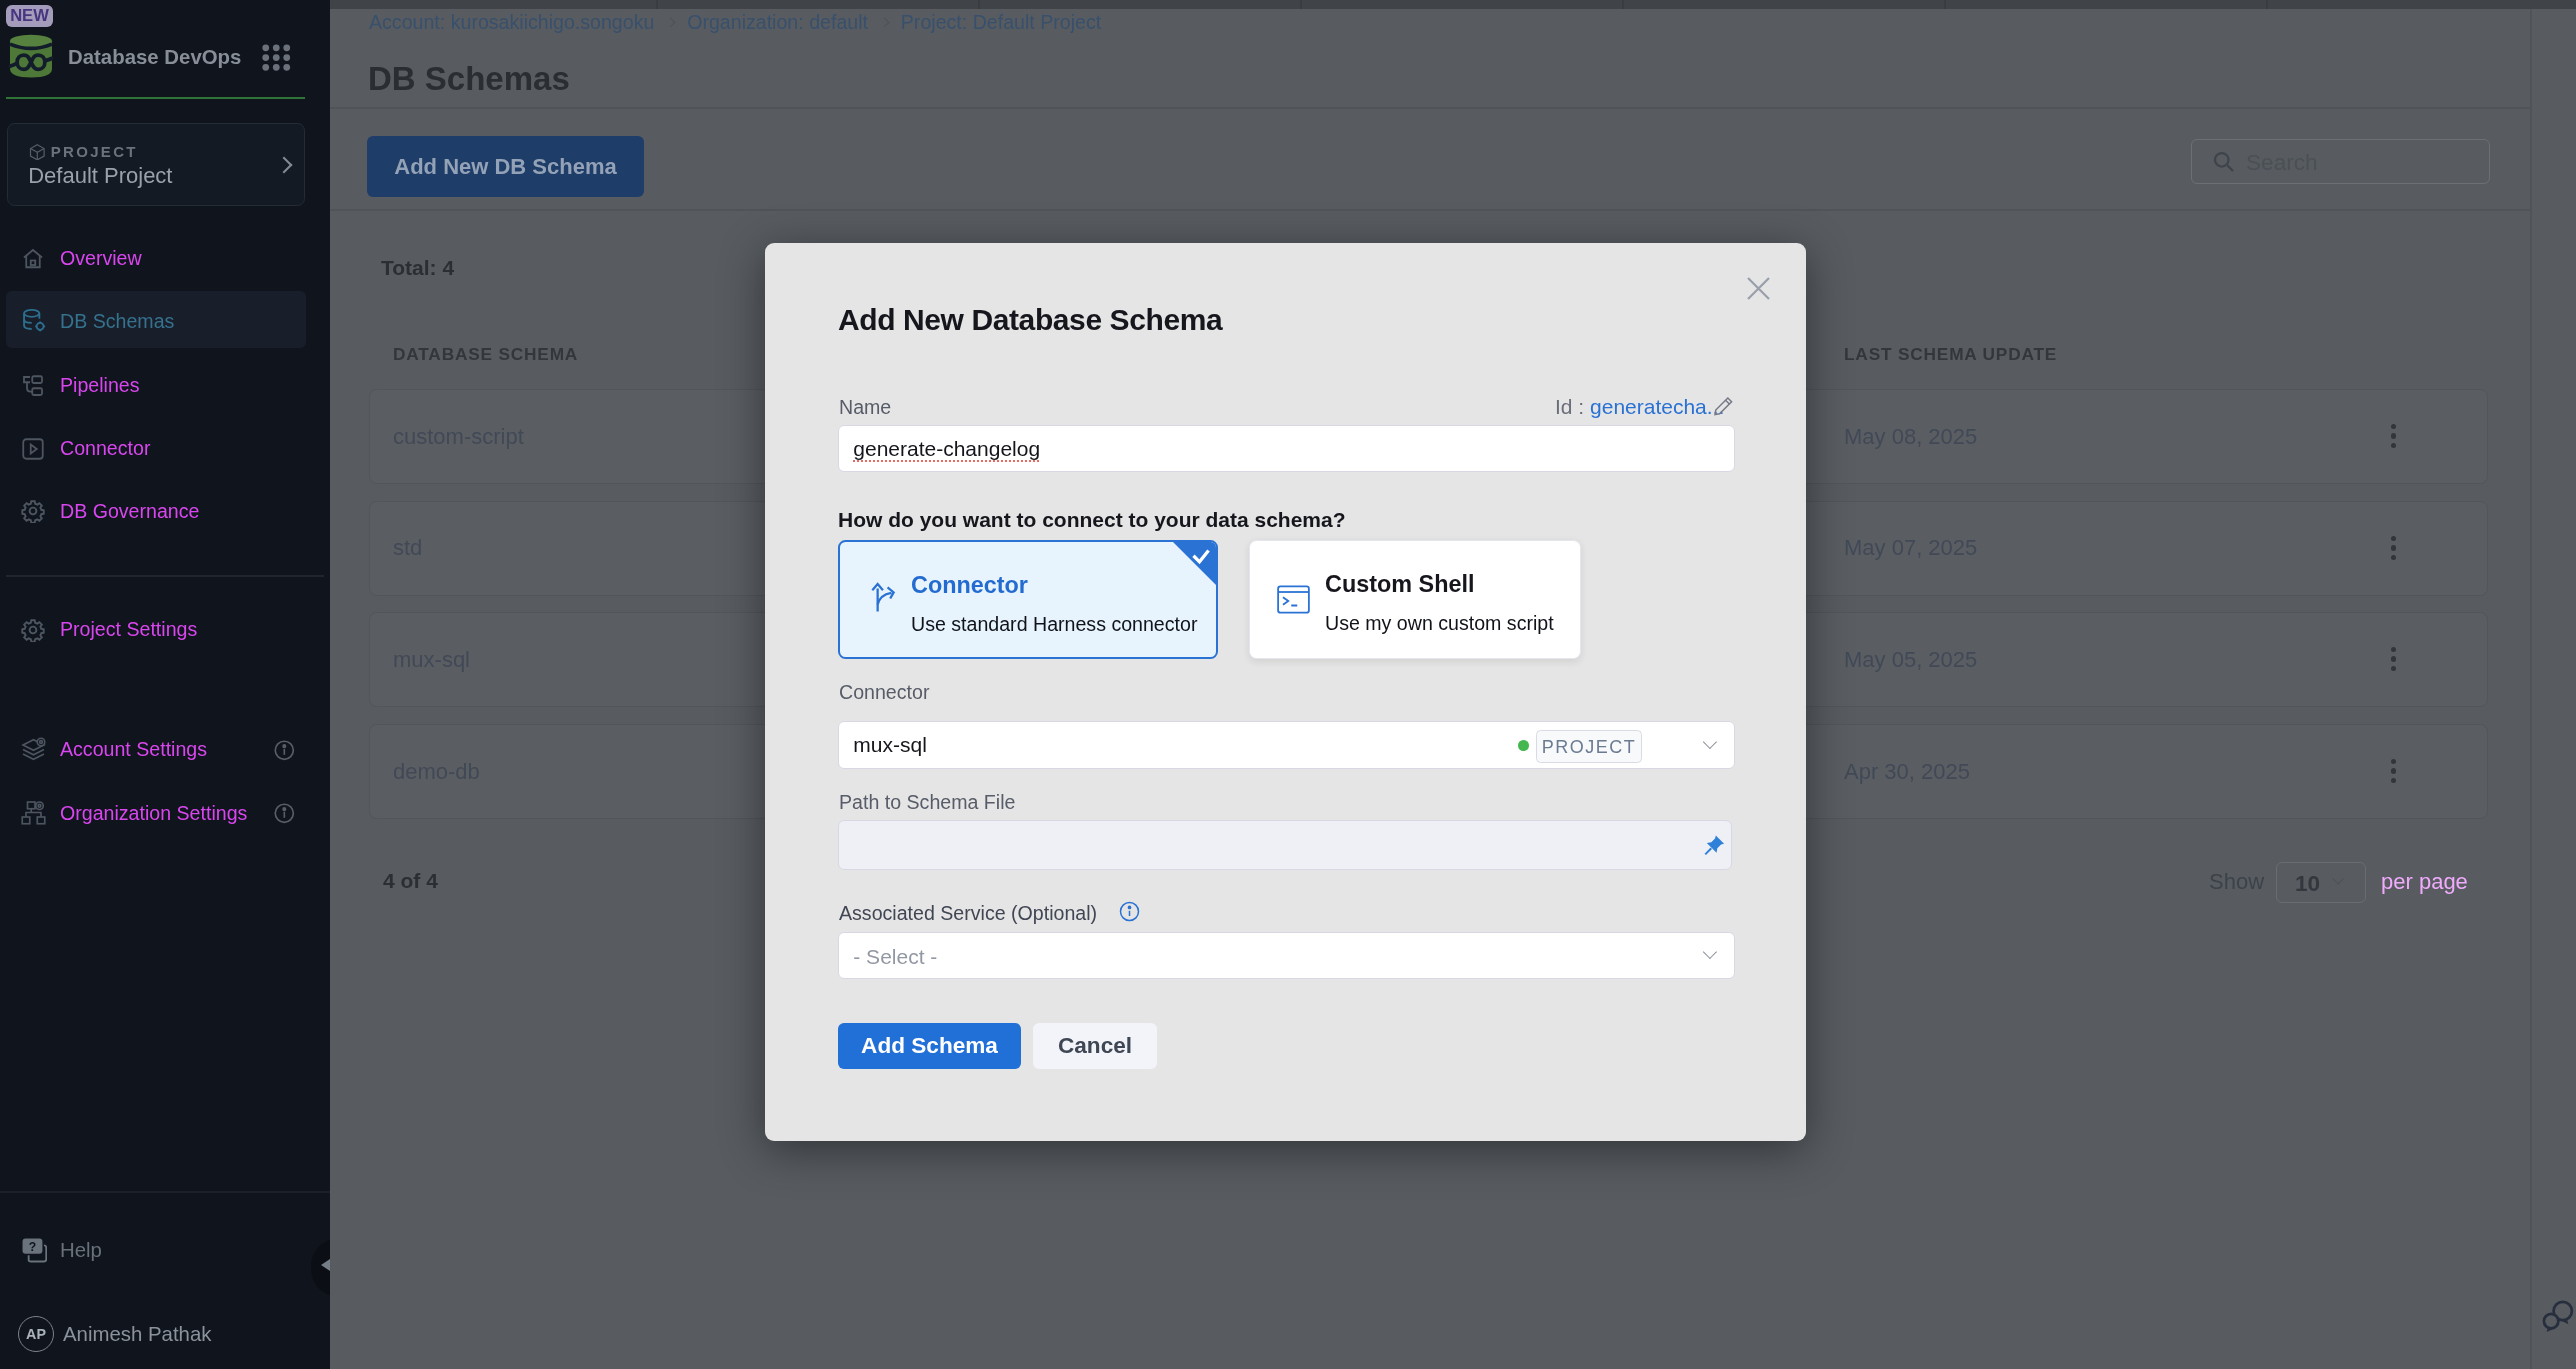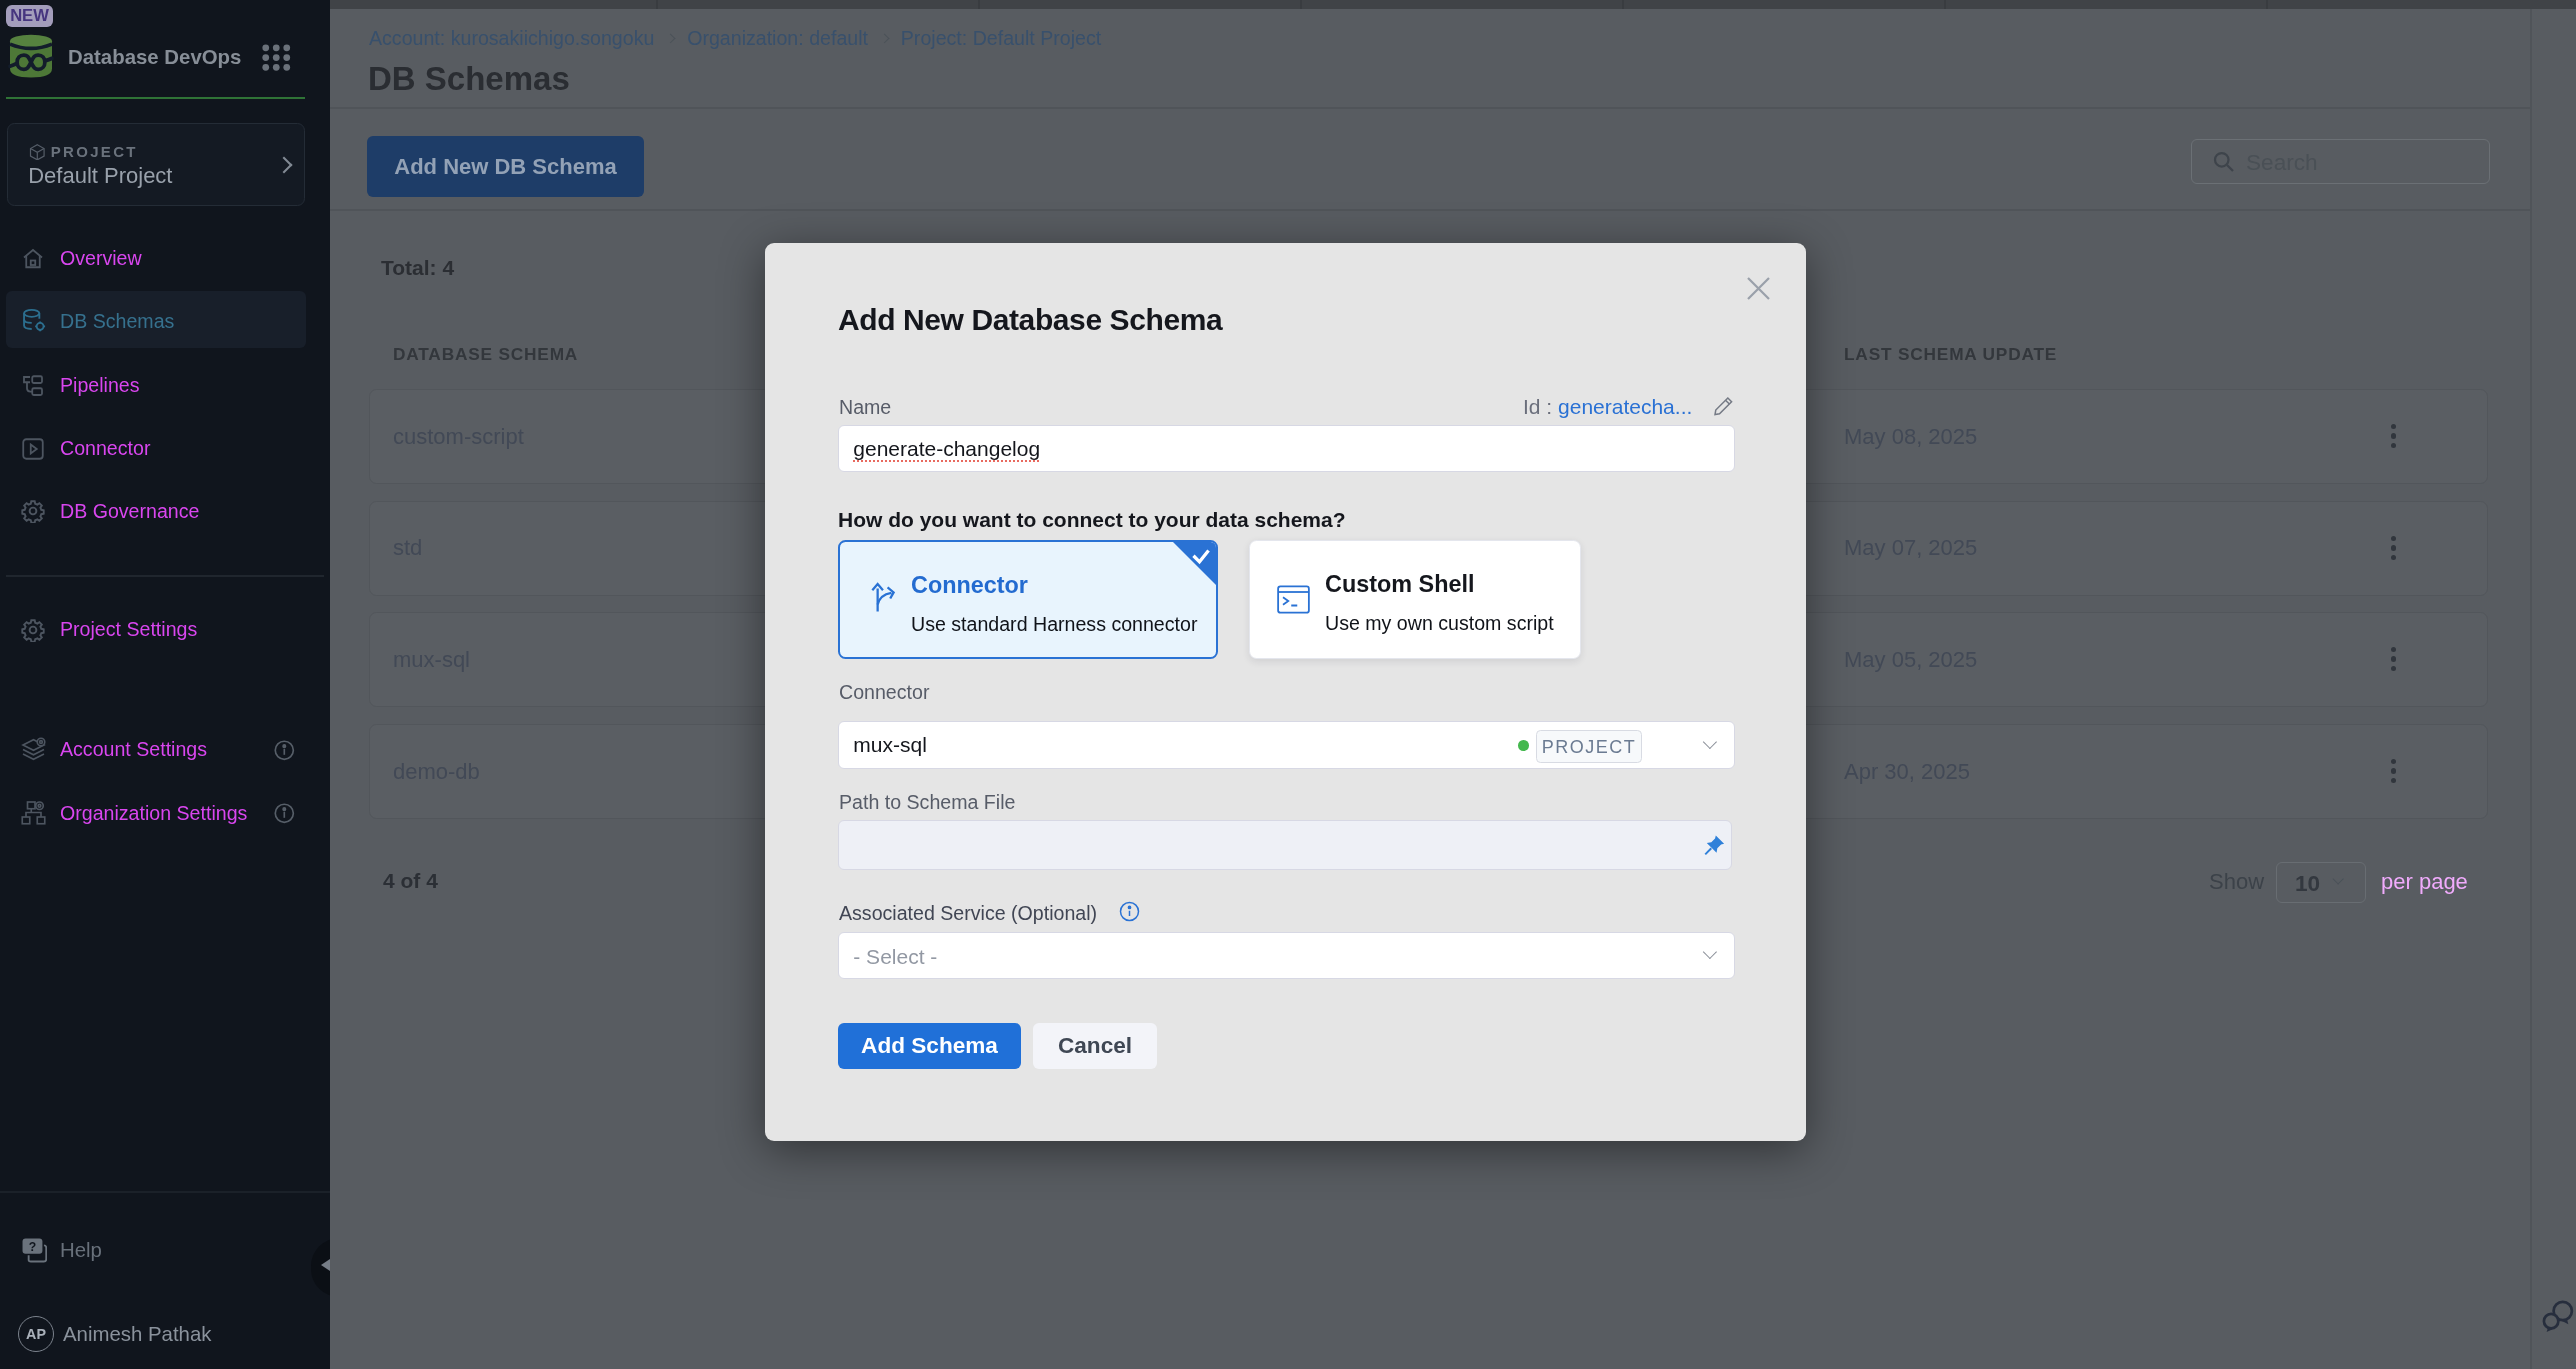--- a/index.html
+++ b/index.html
@@ -151,21 +151,21 @@
     <div class="ab" style="left:60px;top:1239px;font-size:20.4px;color:#68707a;">Help</div>
 
     <div class="ab" style="left:311px;top:1238px;width:56px;height:59px;background:#0b0f15;border-radius:29px;"></div>
     <div class="ab" style="left:321px;top:1259px;width:0;height:0;border-top:6.8px solid transparent;border-bottom:6.8px solid transparent;border-right:9px solid #767d87;"></div>
 
     <div class="ab" style="left:18px;top:1316px;width:36px;height:36px;border-radius:50%;border:1.5px solid #7b828c;color:#aab1ba;font-size:14.3px;font-weight:bold;text-align:center;line-height:35px;">AP</div>
     <div class="ab" style="left:63px;top:1323px;font-size:20.4px;color:#8a929c;">Animesh Pathak</div>
   </div>
   <div class="ab" id="main">
 
-    <div class="ab" style="left:39px;top:18px;display:flex;align-items:center;gap:13px;font-size:19.6px;color:#38506c;">
+    <div class="ab" style="left:39px;top:2px;display:flex;align-items:center;gap:13px;font-size:19.6px;color:#38506c;">
       <span>Account: kurosakiichigo.songoku</span>
       <span class="chev" style="width:6.8px;height:6.8px;transform:rotate(-45deg);border-width:1.9px;border-color:#4a5158;"></span>
       <span>Organization: default</span>
       <span class="chev" style="width:6.8px;height:6.8px;transform:rotate(-45deg);border-width:1.9px;border-color:#4a5158;"></span>
       <span>Project: Default Project</span>
     </div>
     <div class="ab" style="left:38px;top:51px;font-size:33px;font-weight:bold;color:#2a2d32;">DB Schemas</div>
     <div class="hline ab" style="left:0;top:98px;width:2200px;"></div>
 
     <div class="ab" style="left:37px;top:127px;width:277px;height:61px;background:#1e3d68;border-radius:6px;color:#93a2b6;font-weight:bold;font-size:22px;text-align:center;line-height:61px;">Add New DB Schema</div>
@@ -232,21 +232,21 @@
       <path d="M9.5 37.5 L7.5 44 L15.5 40.2 Z" fill="#272e3d" stroke="none"></path>
     </svg>
   </div>
   <div class="ab" id="modal">
     <svg class="ab" style="left:980px;top:32px" width="27" height="27" viewBox="0 0 36 36" stroke="#9aa0aa" stroke-width="3" fill="none">
       <path d="M4 4 L32 32 M32 4 L4 32"></path>
     </svg>
     <div class="ab" style="left:73px;top:60px;font-size:30px;font-weight:bold;color:#15171d;letter-spacing:-0.4px;">Add New Database Schema</div>
 
     <div class="mlabel ab" style="left:74px;top:153px;">Name</div>
-    <div class="ab" style="left:758px;top:152px;font-size:21px;color:#6a6e7b;">Id : <span style="color:#2a71d4;">generatecha...</span></div>
+    <div class="ab" style="left:790px;top:152px;font-size:21px;color:#6a6e7b;">Id : <span style="color:#2a71d4;">generatecha...</span></div>
     <svg class="ab" style="left:947px;top:152px" width="22.6" height="22.6" viewBox="0 0 30 30" fill="none" stroke="#757a85" stroke-width="2">
       <path d="M21 4 L26 9 L10 25 L4 26 L5 20 Z"></path>
         <path d="M18 7 L23 12"></path>
     </svg>
     <div class="minput ab" style="left:73px;top:182px;width:897px;height:47px;">
       <div class="mtext ab" style="left:14.3px;top:10.6px;text-decoration:underline dotted #e86a60 1.5px;text-underline-offset:5.3px;">generate-changelog</div>
     </div>
 
     <div class="ab" style="left:73px;top:265px;font-size:21px;font-weight:bold;color:#15171d;">How do you want to connect to your data schema?</div>
 

